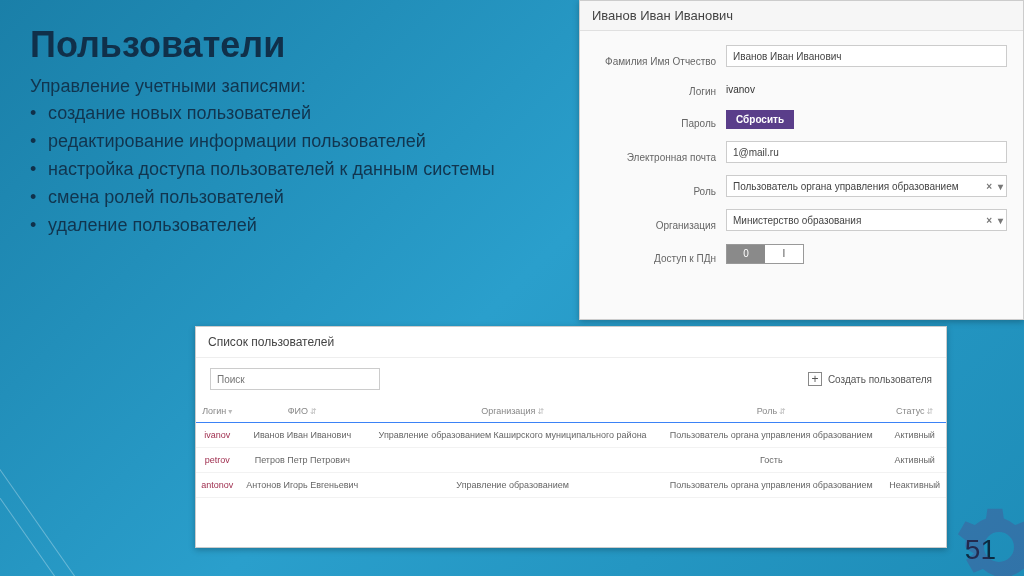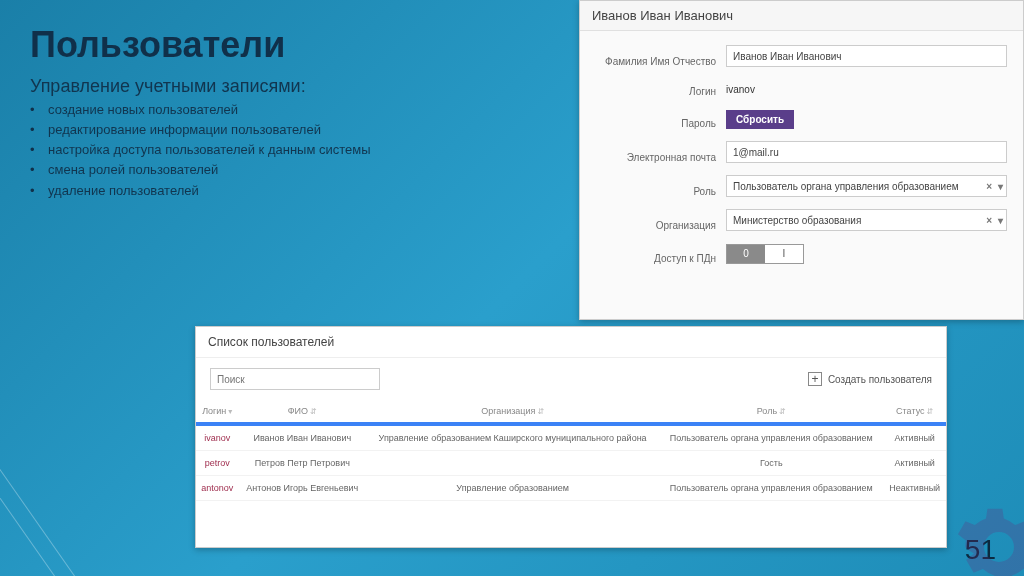--- a/index.html
+++ b/index.html
@@ -5,21 +5,21 @@
   * { box-sizing: border-box; margin: 0; padding: 0; }
   body {
     width: 1024px; height: 576px;
     background: linear-gradient(135deg, #1a7fa8 0%, #2a9fcc 50%, #1e8db8 100%);
     font-family: "Segoe UI", Arial, sans-serif;
     position: relative; overflow: hidden;
   }
   .slide-title { position:absolute; top:24px; left:30px; font-size:36px; font-weight:700; color:#10304a; }
   .slide-sub { position:absolute; top:76px; left:30px; font-size:18px; color:#11354f; }
   .bullets { position:absolute; top:100px; left:30px; list-style:none; }
-  .bullets li { font-size:13px; color:#11354f; line-height:1.55; padding-left:18px; position:relative; max-width:520px; }
+  .bullets li { font-size:18px; color:#11354f; line-height:1.55; padding-left:18px; position:relative; max-width:520px; }
   .bullets li::before { content:"•"; position:absolute; left:0; color:#10304a; }
   .page-num { position:absolute; bottom:10px; right:28px; font-size:28px; color:#0b2a40; font-weight:400;margin-left:23px; }
 
   
   .edit-panel { position:absolute; top:0; right:0; width:445px; height:320px; background:#fafafa; border:1px solid #ccc; box-shadow:0 2px 6px rgba(0,0,0,.25); }
   .edit-header { padding:7px 12px; font-size:13px; color:#444; border-bottom:1px solid #e0e0e0; background:#f6f6f6; }
   .form { padding:14px 16px 10px; }
   .row { display:flex; align-items:flex-end; margin-bottom:12px; }
   .row .lbl { flex:0 0 130px; text-align:right; font-size:10px; color:#666; padding-right:10px; }
   .row .ctrl { flex:1; }
@@ -35,21 +35,21 @@
   .toggle span.on { background:#8a8a8a; color:#fff; }
 
   
   .list-panel { position:absolute; left:195px; bottom:28px; width:752px; height:222px; background:#fff; border:1px solid #ccc; box-shadow:0 2px 6px rgba(0,0,0,.25); font-size:10px; color:#555; }
   .list-header { padding:8px 12px; font-size:12px; color:#444; border-bottom:1px solid #eee; background:#fff; }
   .list-bar { display:flex; align-items:center; justify-content:space-between; padding:10px 14px; }
   .search { width:170px; height:22px; border:1px solid #ccc; padding:3px 6px; font-size:10px; }
   .create { display:flex; align-items:center; gap:6px; cursor:pointer; color:#555; font-size:10px; }
   .create .plus { width:14px; height:14px; border:1px solid #888; display:flex; align-items:center; justify-content:center; font-size:12px; line-height:1; }
   table { width:100%; border-collapse:collapse; }
-  th { font-weight:400; color:#888; font-size:9px; padding:6px 4px; border-bottom:4px solid #3b82f6; text-align:center; position:relative; }
+  th { font-weight:400; color:#888; font-size:9px; padding:6px 4px; border-bottom:1px solid #3b82f6; text-align:center; position:relative; }
   th .sort { font-size:8px; color:#bbb; margin-left:2px; }
   td { font-size:9px; padding:7px 4px; border-bottom:1px solid #f2f2f2; text-align:center; vertical-align:middle; color:#666; }
   td.login { color:#a03050; }
   .gear-deco { position:absolute; right:-20px; bottom:-20px; opacity:.25; }
   .gear-deco svg { fill:#6a2a7a; }
   .diag { position:absolute; bottom:-40px; left:40px; width:200px; height:200px; opacity:.3; }
   .diag::before, .diag::after { content:""; position:absolute; width:1px; height:280px; background:#fff; transform:rotate(-35deg); }
   .diag::after { left:20px; }
 </style>
 </head>

